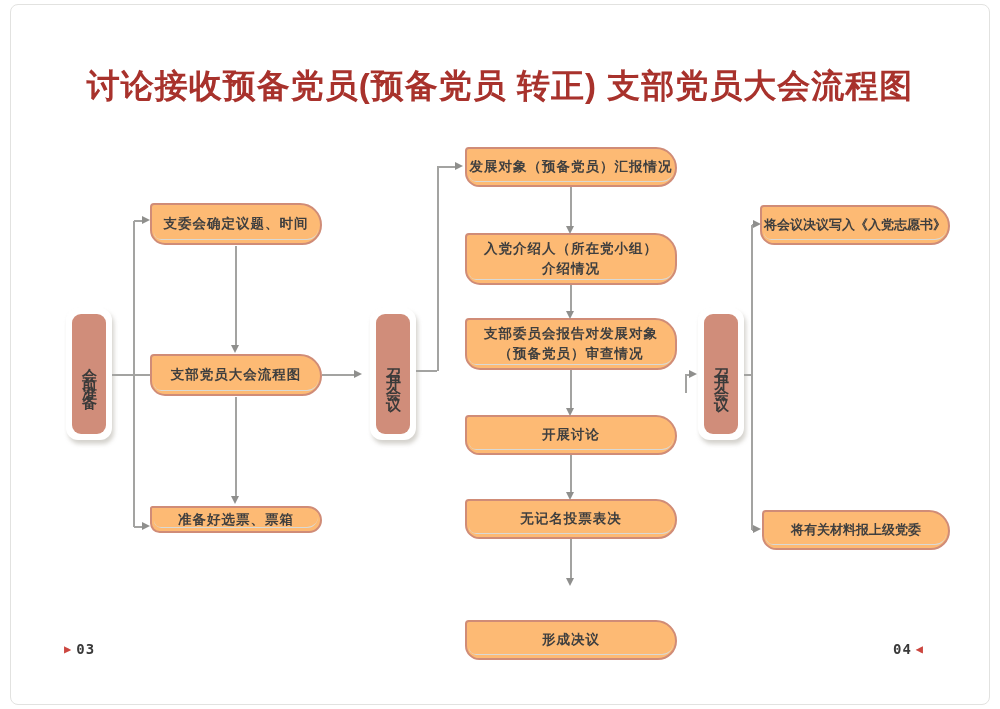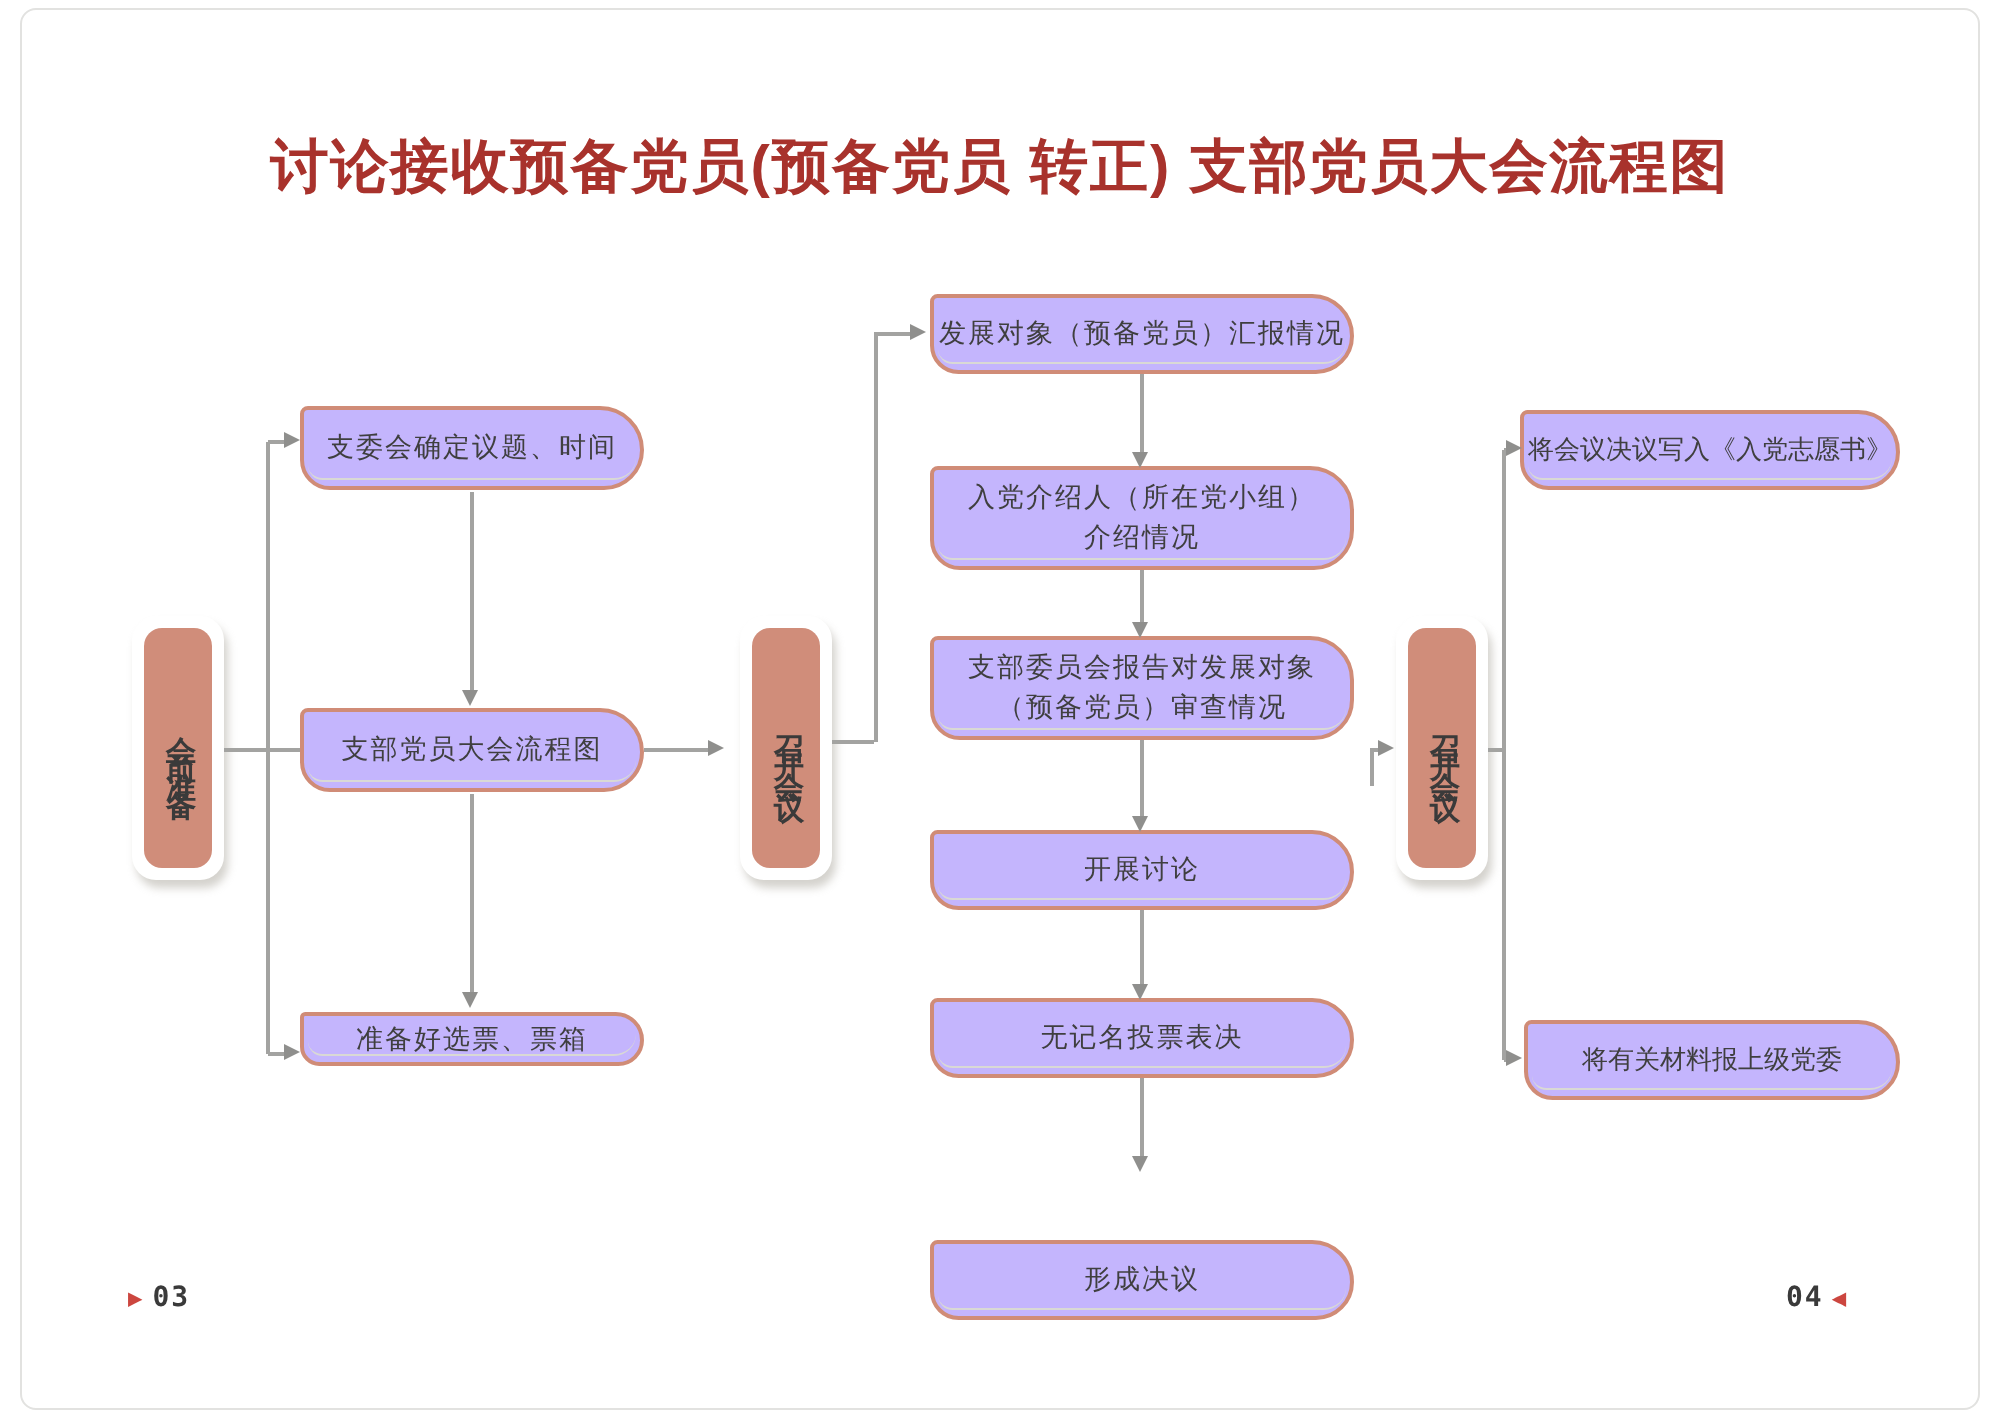--- a/index.html
+++ b/index.html
@@ -1,26 +1,26 @@
 <!DOCTYPE html>
 <html style="--title-red: #a8322c; --box-border: #d08c77; --stage-fill: #d08d7a; --conn: #a3a3a1; --marker-red: #cc463f;"><head>
 <meta charset="utf-8">
 <style>
   html,body{margin:0;padding:0;background:#fff;}
   .canvas{position:relative;width:1000px;height:709px;background:#ffffff;overflow:hidden;
           font-family:"Liberation Sans","DejaVu Sans",sans-serif;}
   .page-frame{position:absolute;left:10px;top:4px;right:10px;bottom:4px;
               border:1px solid #e2e2e0;border-radius:8px;pointer-events:none;}
   .title{position:absolute;left:0;top:64px;width:100%;text-align:center;
-         font-size:29px;font-weight:bold;color:var(--title-red,#a8322c);
+         font-size:33px;font-weight:bold;color:var(--title-red,#a8322c);
          letter-spacing:1px;white-space:nowrap;}
   
-  .pbox{position:absolute;background:#c4b5fd;border:2.5px solid var(--box-border,#d08c77);
+  .pbox{position:absolute;background:#fdba74;border:2.5px solid var(--box-border,#d08c77);
         border-radius:4px 22px 20px 15px;display:flex;align-items:center;justify-content:center;
-        font-size:13.5px;font-weight:normal;color:#3f3f3f;letter-spacing:1px;
+        font-size:13.5px;font-weight:bold;color:#3f3f3f;letter-spacing:1px;
         text-align:center;box-sizing:border-box;white-space:nowrap;}
   .pbox::after{content:"";position:absolute;left:2px;right:2px;bottom:3px;height:10px;
         border-bottom:1.5px solid #d9d9d5;border-bottom-left-radius:12px;
         border-bottom-right-radius:18px;pointer-events:none;}
   .pbox.multi{white-space:pre-line;line-height:1.45;}
   
   .stage{position:absolute;background:#fff;border-radius:12px;
          box-shadow:2px 4px 4px rgba(160,155,145,.45);
          display:flex;align-items:center;justify-content:center;box-sizing:border-box;}
   .stage-inner{width:34px;height:120px;background:var(--stage-fill,#d08d7a);border-radius:9px;

